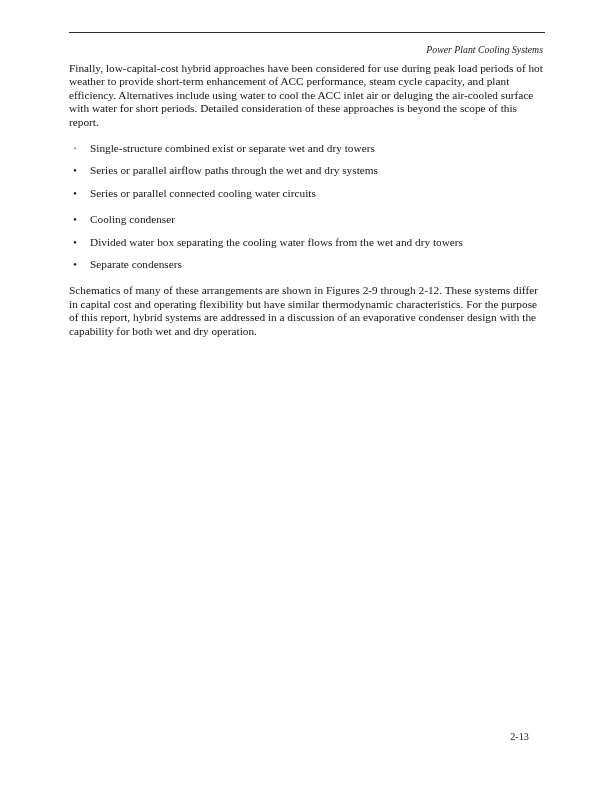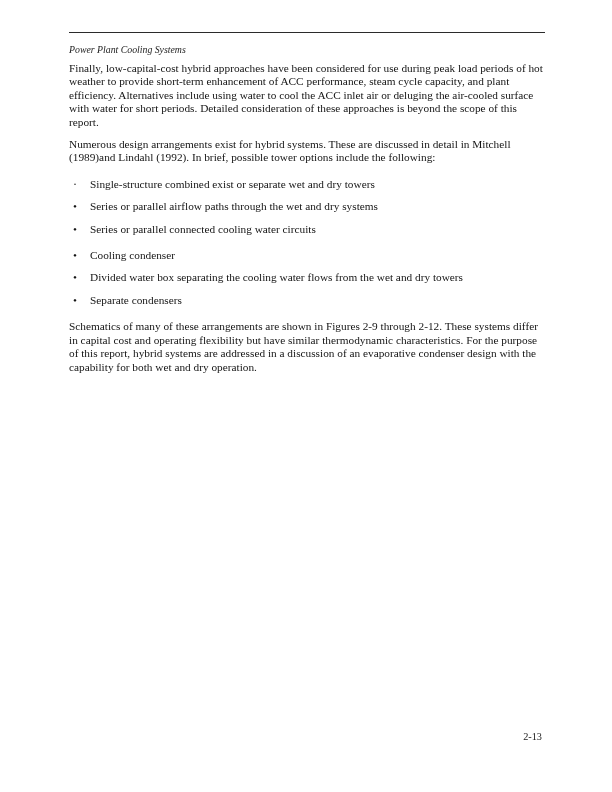--- a/index.html
+++ b/index.html
@@ -25,20 +25,21 @@
     border: 0;
     border-top: 1.4px solid #2b2b2b;
     margin: 0;
     padding: 0;
   }
   .running-header {
     position: absolute;
     left: 69px;
     top: 44px;
     width: 474px;
+    text-align: right;
     font-style: italic;
     font-size: 9.8px;
     line-height: 11px;
     color: #1c1c1c;
   }
   .body-text {
     position: absolute;
     left: 69px;
     top: 62px;
     width: 477px;
@@ -69,40 +70,39 @@
   }
   .bullet.small {
     font-size: 12px;
   }
   .li-text {
     flex: 1 1 auto;
   }
   .page-number {
     position: absolute;
     top: 731px;
-    right: 70px;
+    right: 83px;
     font-size: 10.3px;
     line-height: 12px;
     color: #1c1c1c;
   }
 </style>
 </head>
 <body>
 
 <div class="page">
 
   <hr class="header-rule">
 
   <div class="running-header">Power Plant Cooling Systems</div>
 
   <div class="body-text">
 
     <p>Finally, low-capital-cost hybrid approaches have been considered for use during peak load periods of hot weather to provide short-term enhancement of ACC performance, steam cycle capacity, and plant efficiency. Alternatives include using water to cool the ACC inlet air or deluging the air-cooled surface with water for short periods. Detailed consideration of these approaches is beyond the scope of this report.</p>
 
-    <p>Numerous design arrangements exist for hybrid systems. These are discussed in detail in Mitchell (1989)and Lindahl (1992). In brief, possible tower options include the following:</p>
 
     <ul class="bullet-list">
       <li>
         <span class="bullet small">·</span>
         <span class="li-text">Single-structure combined exist or separate wet and dry towers</span>
       </li>
       <li>
         <span class="bullet">•</span>
         <span class="li-text">Series or parallel airflow paths through the wet and dry systems</span>
       </li>

